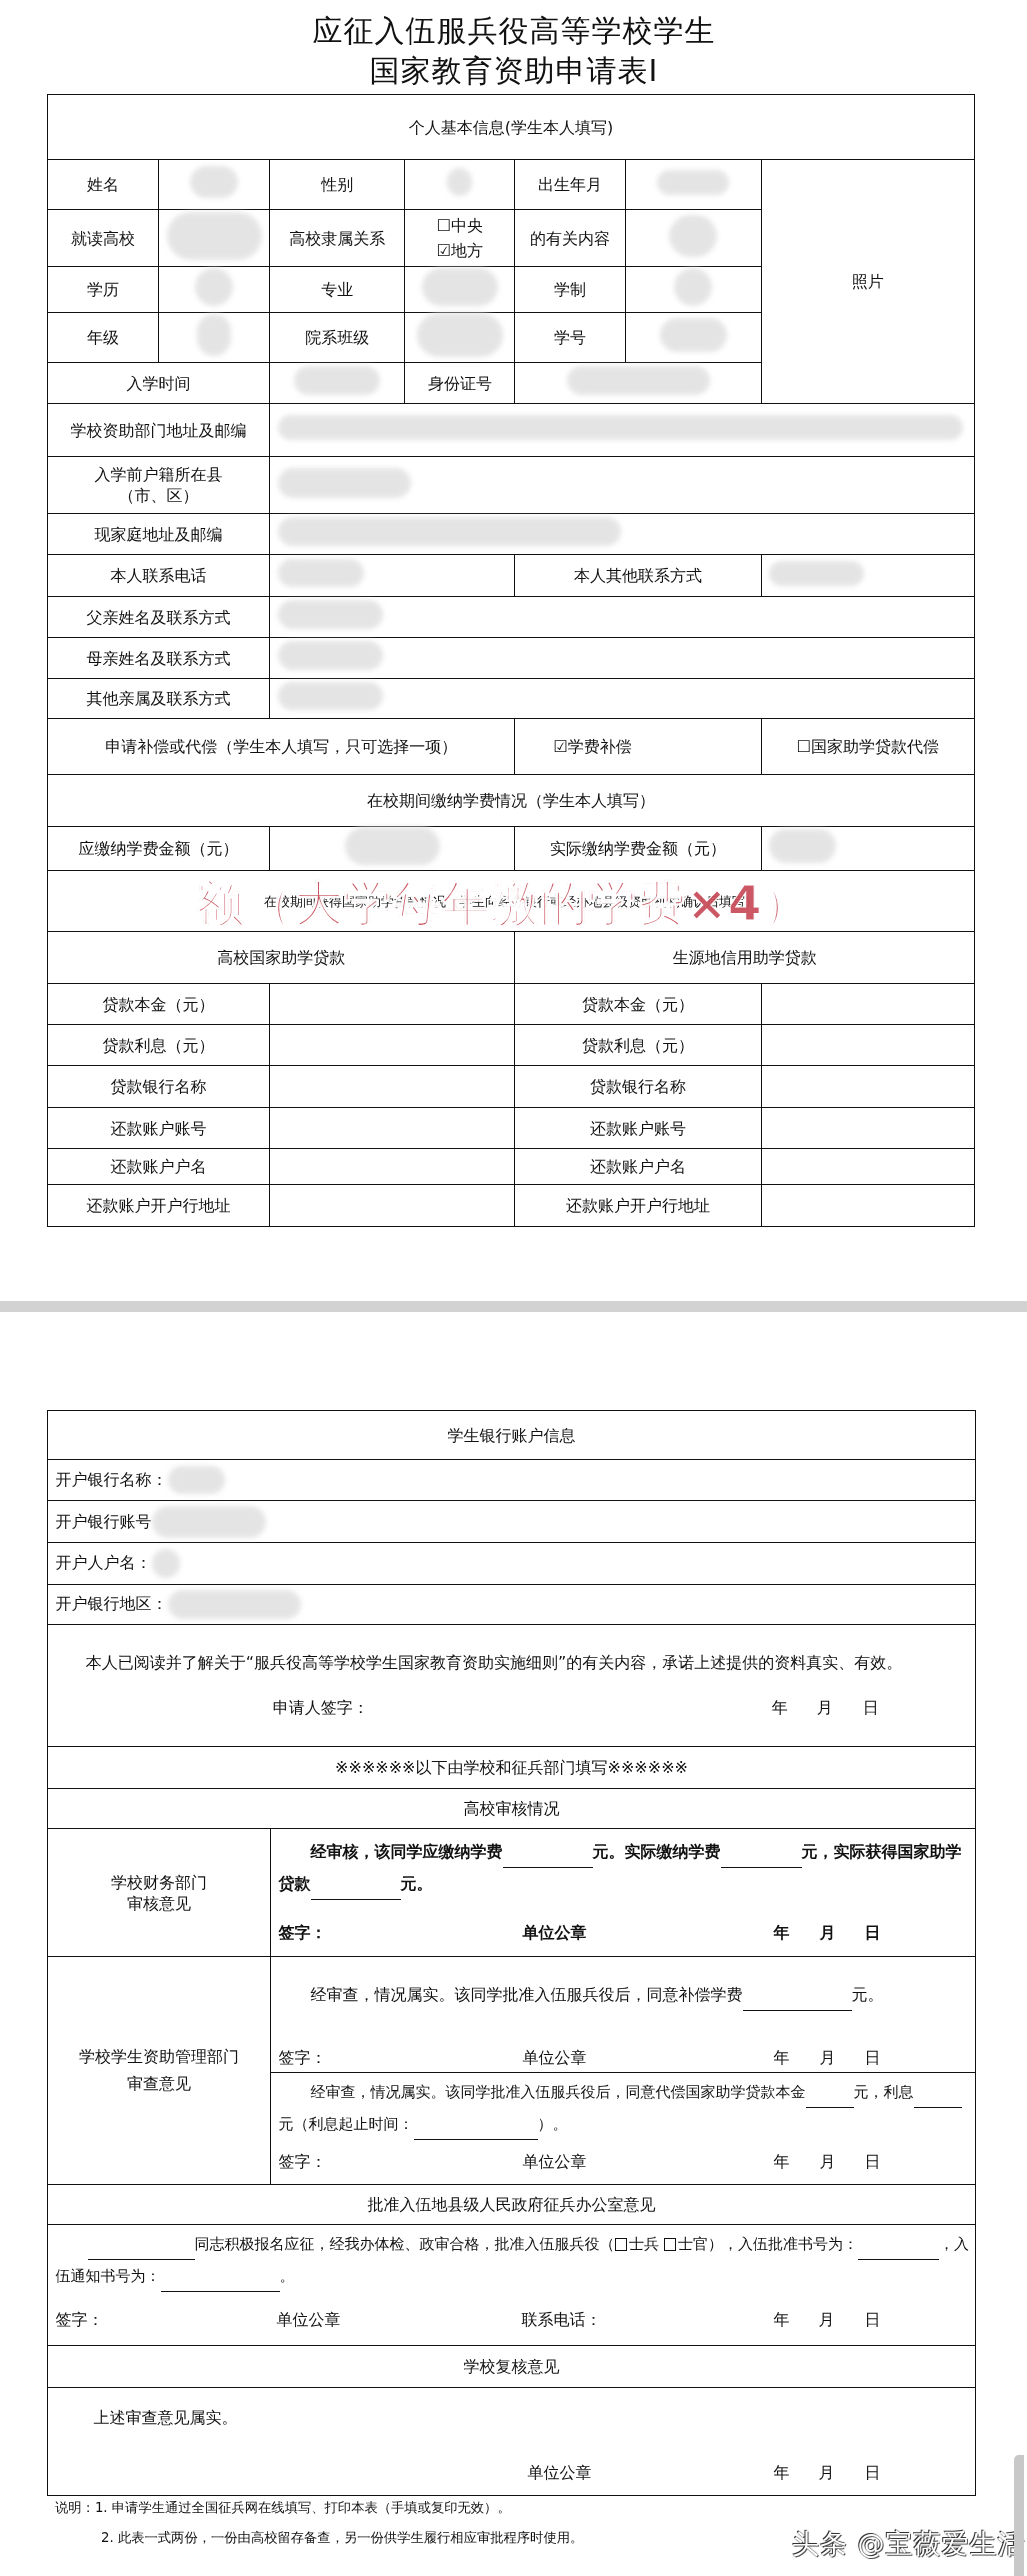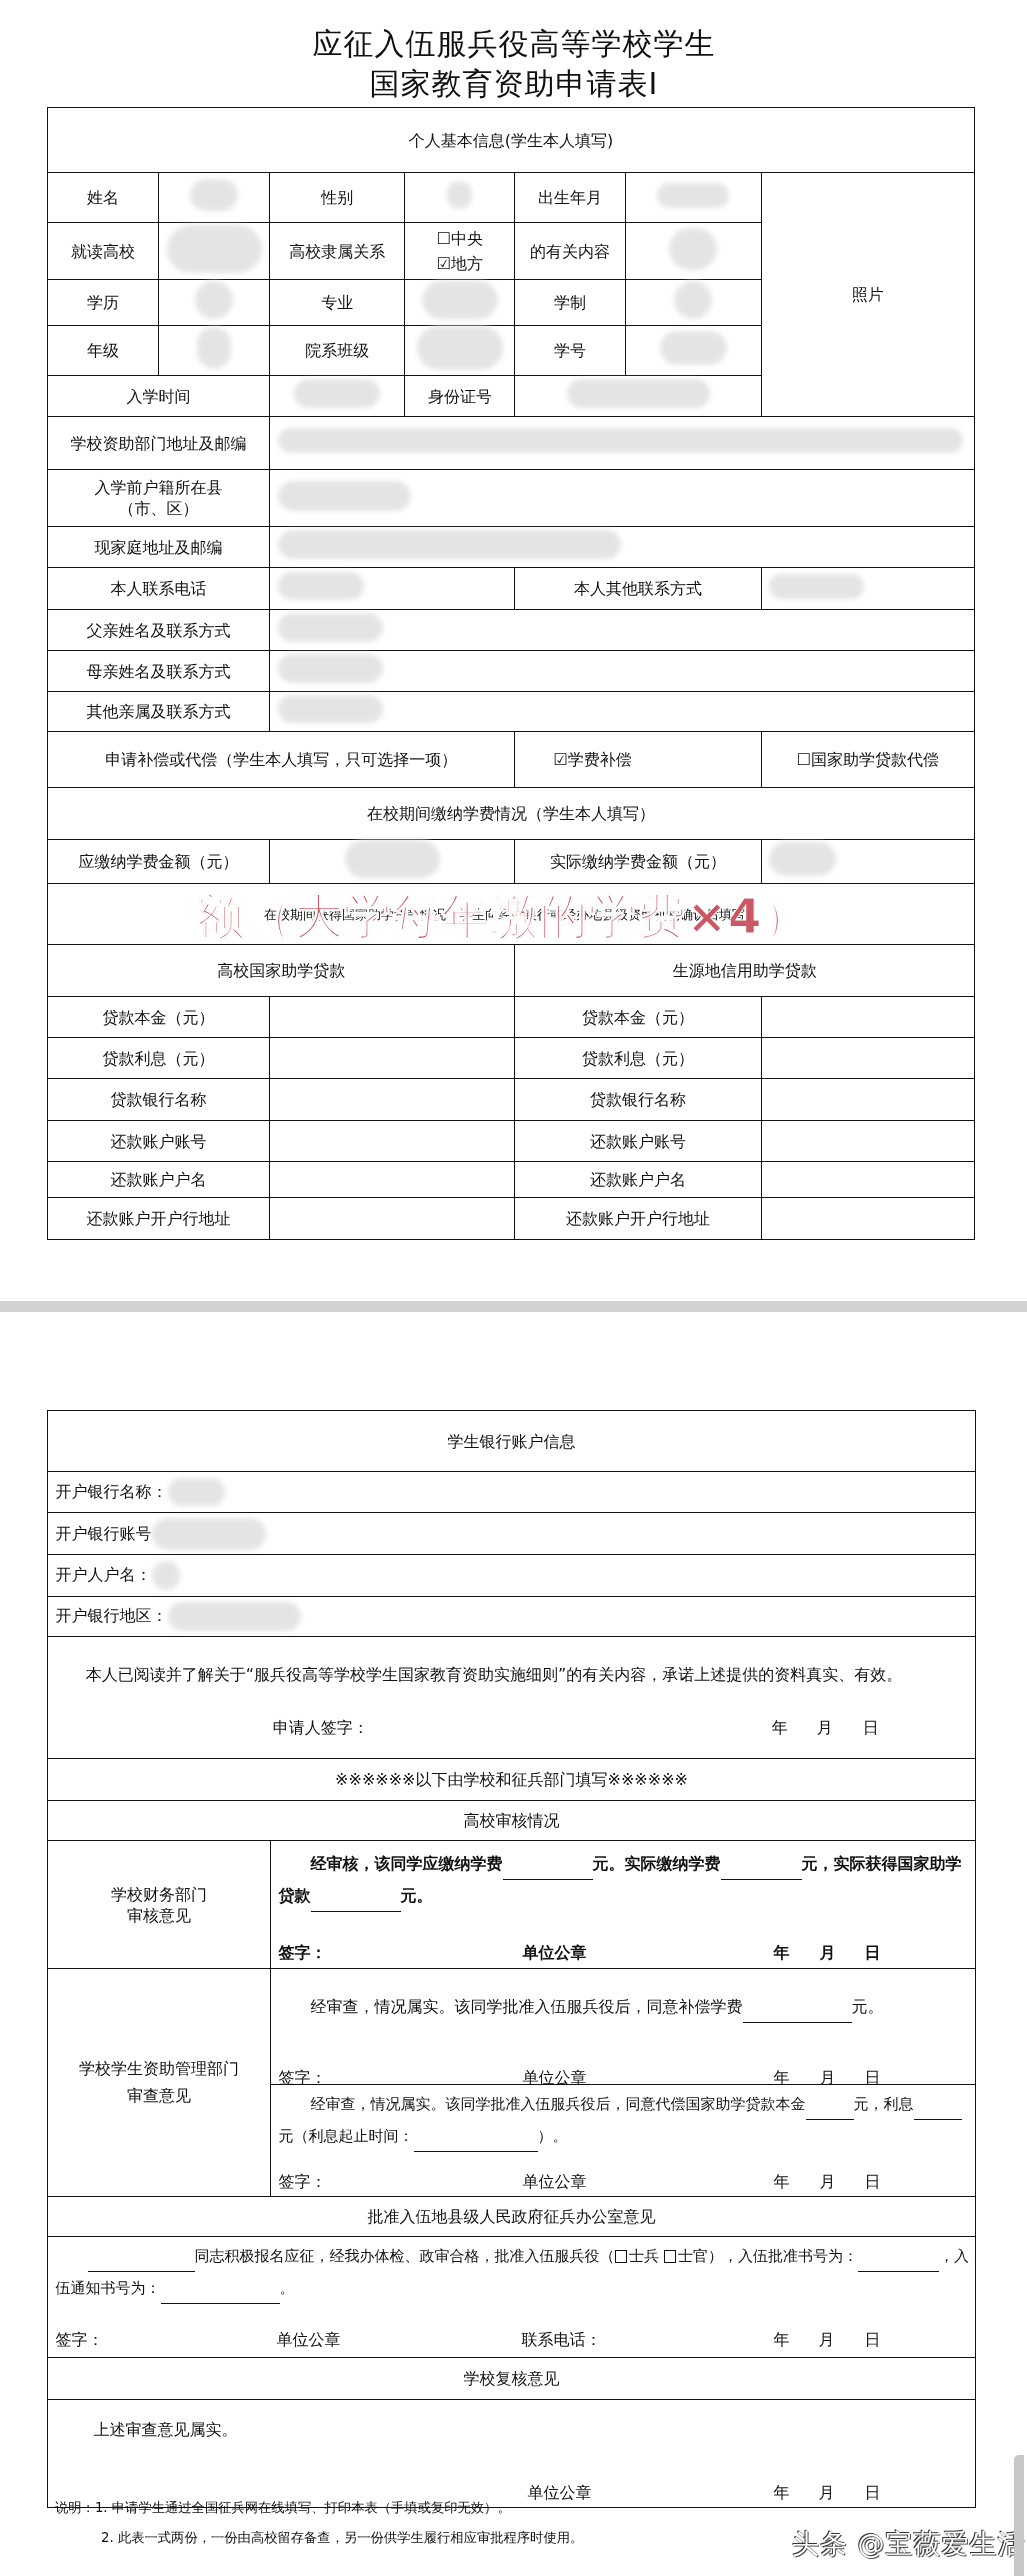--- a/index.html
+++ b/index.html
@@ -11,29 +11,29 @@
   table.form td { border: 1.9px solid #111; font-size: 16px; text-align: center; vertical-align: middle; padding: 0 3.8px; line-height: 21px; }
   .blur { display: inline-block; background: #e2e2e2; border-radius: 28.5px; filter: blur(2.9px); opacity: .9; }
   .left { text-align: left !important; padding-left: 7.6px !important; }
   .chk { display: inline-block; width: 12.4px; height: 13.3px; border: 1.4px solid #111; margin-right: 1.9px; vertical-align: -1.9px; font-size: 11.4px; line-height: 10.5px; text-align: center; }
   .divider { position: absolute; left: 0; top: 1301px; width: 1028px; height: 11.4px; background: #d2d2d2; }
   .overlay { position: absolute; left: 133px; top: 875px; width: 761px; text-align: center; color: #c9505c; font-size: 48px; line-height: 57px; font-weight: bold; letter-spacing: 1px; pointer-events: none; -webkit-text-stroke: 1px #fff; opacity: .95; }
   .overlay div:first-child { margin-left: -19px; }
   .blank { display: inline-block; border-bottom: 1.4px solid #111; height: 17px; vertical-align: bottom; }
   .para { text-align: left; font-size: 16px; line-height: 32px; }
   .sigrow { position: relative; height: 32px; font-size: 16px; }
-  .sigrow span { position: absolute; top: 15px; }
+  .sigrow span { position: absolute; top: 7px; }
   .notes { position: absolute; left: 55px; top: 2493px; font-size: 13.3px; line-height: 30px; color: #111; }
   .watermark { position: absolute; left: 792px; top: 2526px; font-size: 27px; color: #fff; text-shadow: -1px -1px 0 #333, 1px 1px 0 #555, 0 0 1.9px #666; letter-spacing: 1px; }
   .scrollbar { position: absolute; left: 1014px; top: 2455px; width: 9.5px; height: 121px; background: #c8c8c8; border-radius: 4.8px 0 0 0; }
 </style>
 </head>
 <body>
 
-<div class="page" style="top:13px;height:1301px;">
+<div class="page" style="top:0;height:1301px;">
   <div class="title" style="padding-top:11.4px;">
     <div>应征入伍服兵役高等学校学生</div>
     <div>国家教育资助申请表Ⅰ</div>
   </div>
 
   <table class="form" style="top:94px;">
     <colgroup>
       <col style="width:111px">
         <col style="width:111px">
         <col style="width:135px">
@@ -192,21 +192,21 @@
 
 <div class="divider"></div>
 
 <div class="page" style="top:1312px;height:1264px;">
   <table class="form" style="top:98px;">
     <colgroup>
         <col style="width:223px">
         <col style="width:705px">
       </colgroup>
     <tbody>
-        <tr style="height:61px">
+        <tr style="height:49px">
           <td colspan="2">学生银行账户信息</td>
         </tr>
     <tr style="height:41px">
           <td colspan="2" class="left"><span>开户银行名称：</span><span class="blur" style="width:57px;height:28.5px;vertical-align:middle"></span></td>
         </tr>
     <tr style="height:42px">
           <td colspan="2" class="left"><span>开户银行账号</span><span class="blur" style="width:114px;height:32px;vertical-align:middle"></span></td>
         </tr>
     <tr style="height:42px">
           <td colspan="2" class="left"><span>开户人户名：</span><span class="blur" style="width:28.5px;height:28.5px;vertical-align:middle"></span></td>

